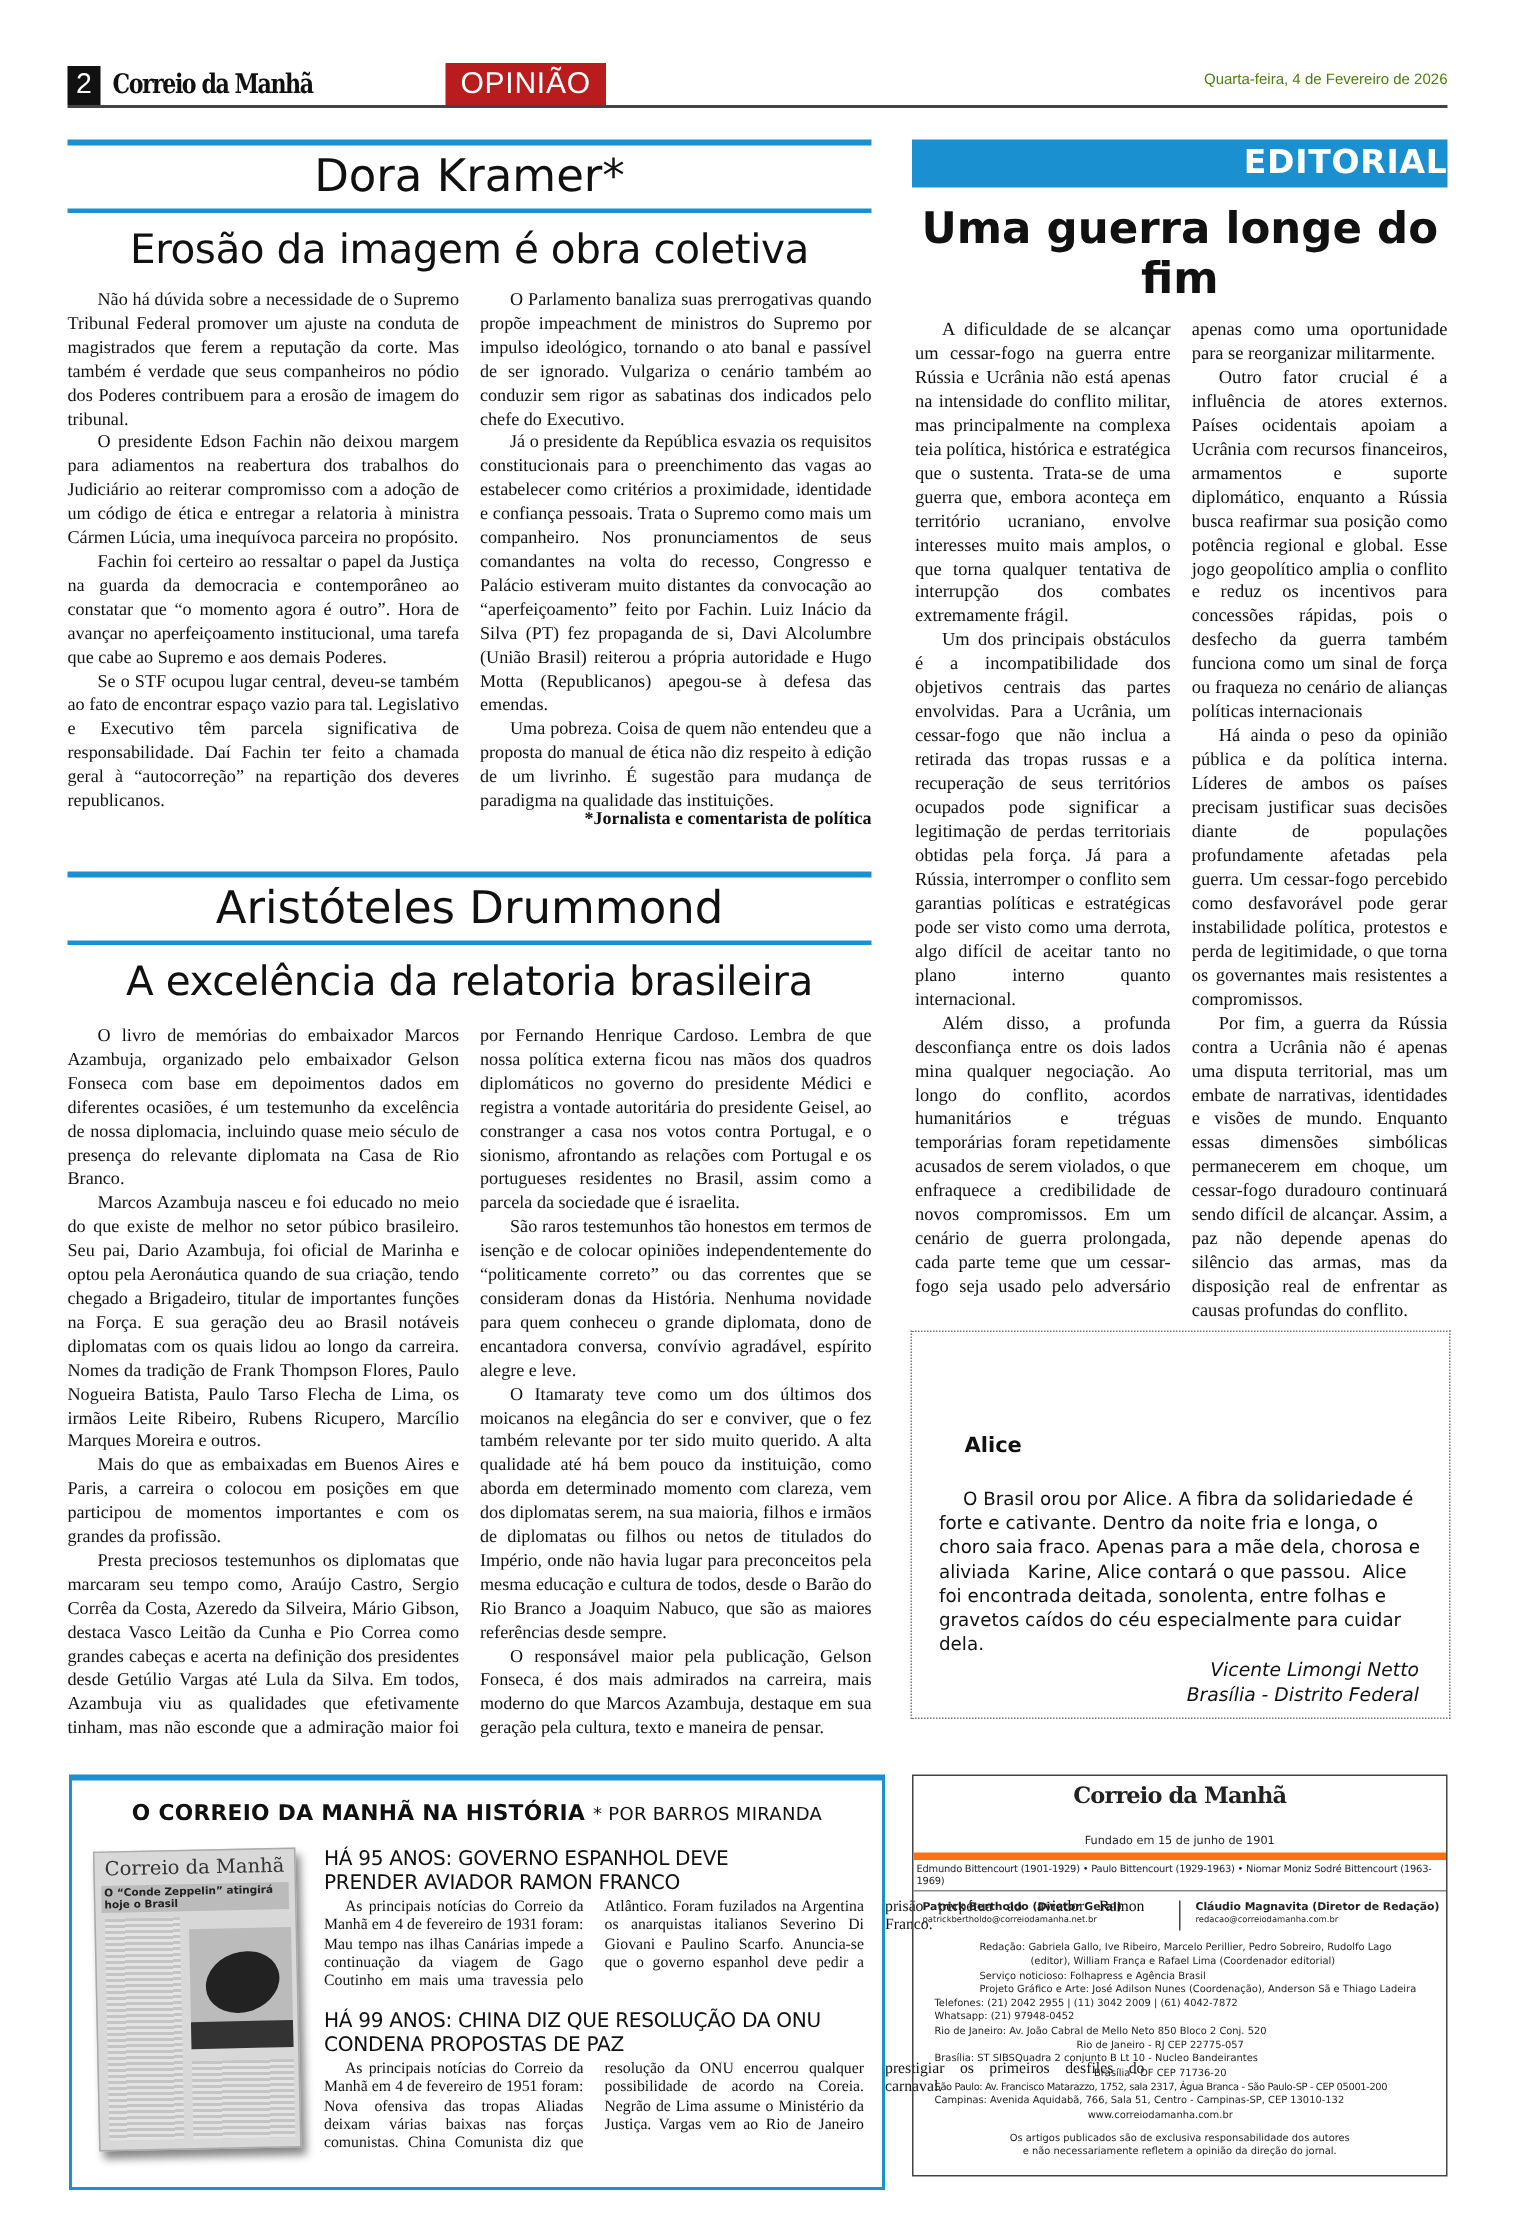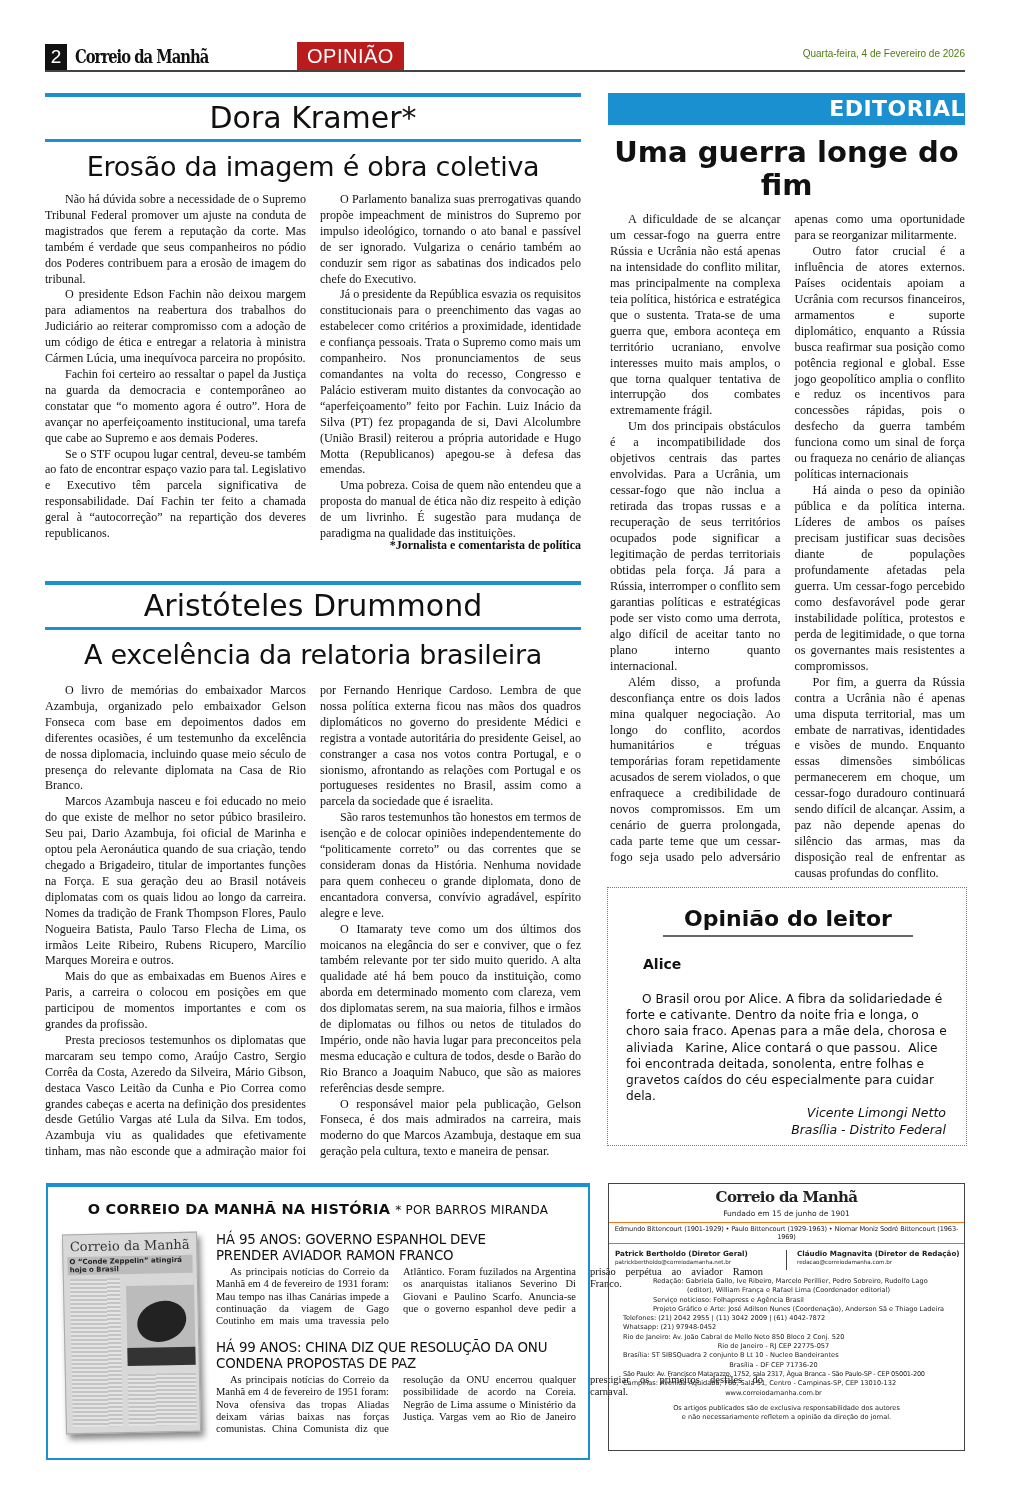--- a/index.html
+++ b/index.html
@@ -43,22 +43,22 @@
   .hp-pic { position: absolute; left: 62px; top: 52px; width: 68px; height: 80px; background: #bbb; }
   .hp-blob { position: absolute; left: 10px; top: 16px; width: 50px; height: 40px; background: #222; border-radius: 50%; transform: rotate(-18deg); }
   .hp-ground { position: absolute; left: 0; bottom: 0; width: 100%; height: 18px; background: #333; }
   .hp-lines2 { position: absolute; left: 62px; top: 140px; width: 68px; height: 52px; background: repeating-linear-gradient(#c4c4c4 0 2px, #e4e4e4 2px 4px); }
   .hist-item-title { position: absolute; font-family: "DejaVu Sans", sans-serif; font-size: 13.4px; line-height: 16px; letter-spacing: -0.2px; }
   .hist-item-body { position: absolute; column-count: 2; column-gap: 14px; font-size: 10.5px; line-height: 12.3px; text-align: justify; }
   .hist-item-body p { text-indent: 14px; }
 
   .expedient { position: absolute; left: 608px; top: 1183px; width: 357px; height: 268px; border: 1.5px solid #444; font-family: "DejaVu Sans", sans-serif; color: #222; }
   .exp-mast { text-align: center; font-family: "DejaVu Serif", serif; font-weight: bold; font-size: 15px; margin-top: 4px; letter-spacing: -0.6px; }
-  .exp-founded { text-align: center; font-size: 7.5px; margin-top: 3px; }
-  .exp-founders { border-top: 1px solid #f97316; border-bottom: 1px solid #888; margin: 4px 0 0 0; padding: 2px 2px; text-align: center; font-size: 6.6px; letter-spacing: -0.15px; }
+  .exp-founded { text-align: center; font-size: 7.5px; margin-top: 16px; }
+  .exp-founders { border-top: 5px solid #f97316; border-bottom: 1px solid #888; margin: 4px 0 0 0; padding: 2px 2px; font-size: 6.6px; letter-spacing: -0.15px; }
   .exp-directors { position: relative; height: 30px; font-size: 6.8px; }
   .exp-dir { position: absolute; top: 5px; }
   .exp-dir b { display: block; font-size: 7.2px; }
   .exp-dir small { font-size: 5.6px; }
   .exp-sep { position: absolute; left: 177px; top: 6px; width: 1px; height: 20px; background: #444; }
   .exp-block { padding-left: 44px; font-size: 6.6px; line-height: 9.3px; }
   .exp-block .c { text-align: center; display: block; padding-right: 40px; }
   .exp-foot { text-align: center; font-size: 6.6px; line-height: 9.3px; margin-top: 6px; }
 </style>
 </head>
@@ -105,21 +105,20 @@
 <div class="editorial-body">
   <p>A dificuldade de se alcançar um cessar-fogo na guerra entre Rússia e Ucrânia não está apenas na intensidade do conflito militar, mas principalmente na complexa teia política, histórica e estratégica que o sustenta. Trata-se de uma guerra que, embora aconteça em território ucraniano, envolve interesses muito mais amplos, o que torna qualquer tentativa de interrupção dos combates extremamente frágil.</p>
   <p>Um dos principais obstáculos é a incompatibilidade dos objetivos centrais das partes envolvidas. Para a Ucrânia, um cessar-fogo que não inclua a retirada das tropas russas e a recuperação de seus territórios ocupados pode significar a legitimação de perdas territoriais obtidas pela força. Já para a Rússia, interromper o conflito sem garantias políticas e estratégicas pode ser visto como uma derrota, algo difícil de aceitar tanto no plano interno quanto internacional.</p>
   <p>Além disso, a profunda desconfiança entre os dois lados mina qualquer negociação. Ao longo do conflito, acordos humanitários e tréguas temporárias foram repetidamente acusados de serem violados, o que enfraquece a credibilidade de novos compromissos. Em um cenário de guerra prolongada, cada parte teme que um cessar-fogo seja usado pelo adversário apenas como uma oportunidade para se reorganizar militarmente.</p>
   <p>Outro fator crucial é a influência de atores externos. Países ocidentais apoiam a Ucrânia com recursos financeiros, armamentos e suporte diplomático, enquanto a Rússia busca reafirmar sua posição como potência regional e global. Esse jogo geopolítico amplia o conflito e reduz os incentivos para concessões rápidas, pois o desfecho da guerra também funciona como um sinal de força ou fraqueza no cenário de alianças políticas internacionais</p>
   <p>Há ainda o peso da opinião pública e da política interna. Líderes de ambos os países precisam justificar suas decisões diante de populações profundamente afetadas pela guerra. Um cessar-fogo percebido como desfavorável pode gerar instabilidade política, protestos e perda de legitimidade, o que torna os governantes mais resistentes a compromissos.</p>
   <p>Por fim, a guerra da Rússia contra a Ucrânia não é apenas uma disputa territorial, mas um embate de narrativas, identidades e visões de mundo. Enquanto essas dimensões simbólicas permanecerem em choque, um cessar-fogo duradouro continuará sendo difícil de alcançar. Assim, a paz não depende apenas do silêncio das armas, mas da disposição real de enfrentar as causas profundas do conflito.</p>
 </div>
 
 <div class="reader-box">
-  <div class="reader-title">Opinião do leitor</div>
   <div class="reader-name">Alice</div>
   <div class="reader-text"><span class="ind"></span><span style="white-space:pre-wrap;">O Brasil orou por Alice. A fibra da solidariedade é forte e cativante. Dentro da noite fria e longa, o choro saia fraco. Apenas para a mãe dela, chorosa e aliviada   Karine, Alice contará o que passou.  Alice foi encontrada deitada, sonolenta, entre folhas e gravetos caídos do céu especialmente para cuidar dela.</span></div>
   <div class="reader-sign">
     <div>Vicente Limongi Netto</div>
     <div>Brasília - Distrito Federal</div>
   </div>
 </div>
 
 <div class="history-box">
   <div class="history-head">

